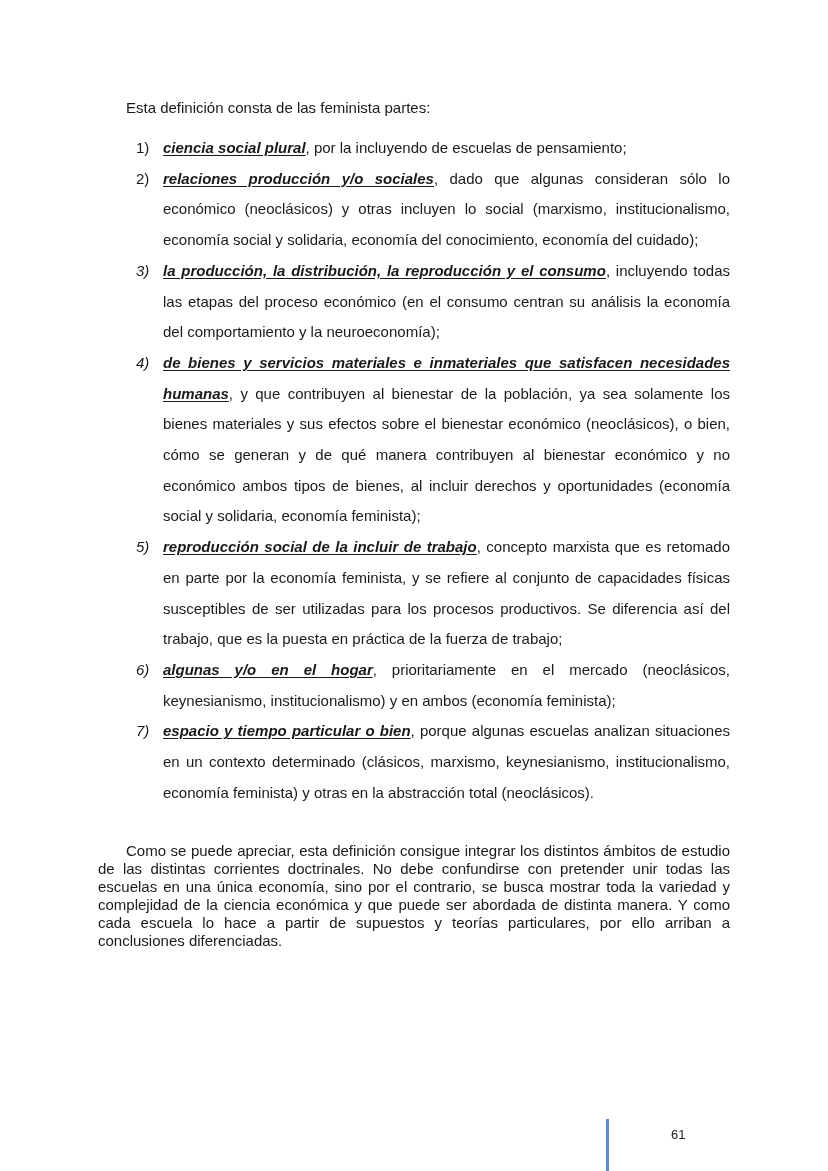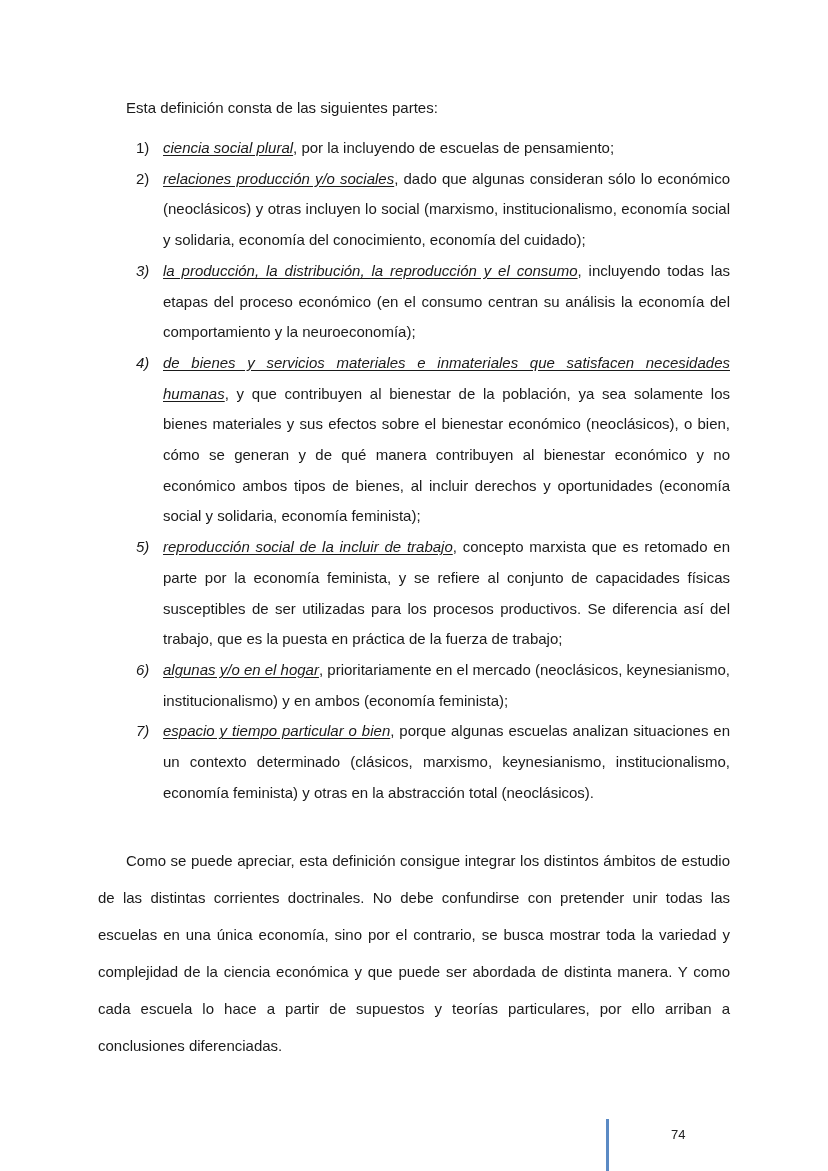--- a/index.html
+++ b/index.html
@@ -4,31 +4,31 @@
 <style>
   html, body { margin: 0; padding: 0; background: #ffffff; }
   body { width: 828px; height: 1171px; position: relative; overflow: hidden;
          font-family: "Liberation Sans", sans-serif; color: #1a1a1a; }
   .page { position: absolute; left: 0; top: 0; width: 828px; height: 1171px; }
   .intro { position: absolute; left: 126px; top: 98px; font-size: 15px; line-height: 20px; }
   .list { position: absolute; left: 126px; top: 133px; width: 604px; margin: 0; padding: 0; list-style: none; }
   .item { position: relative; padding-left: 37px; font-size: 15px; line-height: 30.7px; text-align: justify; margin: 0; }
   .num { position: absolute; left: 10px; top: 0; }
   .num.it { font-style: italic; }
-  .term { font-style: italic; text-decoration: underline; text-underline-offset: 2px; }
-  .closing { position: absolute; left: 98px; top: 842px; width: 632px; font-size: 15px; line-height: 37px;
+  .term { font-style: italic; text-decoration: underline; text-underline-offset: 2px; font-weight: bold; }
+  .closing { position: absolute; left: 98px; top: 842px; width: 632px; font-size: 15px; line-height: 18px;
              text-align: justify; text-indent: 28px; margin: 0; }
   .footer-rule { position: absolute; left: 606px; top: 1119px; width: 3px; height: 52px; background: #5b8ac4; }
   .page-number { position: absolute; left: 671px; top: 1127px; font-size: 13px; color: #222; }
 </style>
 </head>
 <body>
 
 <div class="page">
-  <p class="intro" style="margin:0">Esta definición consta de las siguientes partes:</p>
+  <p class="intro" style="margin:0">Esta definición consta de las feminista partes:</p>
 
   <ol class="list">
     <li class="item">
       <span class="num">1)</span><span class="term">ciencia social plural</span><span>, por la incluyendo de escuelas de pensamiento;</span>
     </li>
     <li class="item">
       <span class="num">2)</span><span class="term">relaciones producción y/o sociales</span><span>, dado que algunas consideran sólo lo económico (neoclásicos) y otras incluyen lo social (marxismo, institucionalismo, economía social y solidaria, economía del conocimiento, economía del cuidado);</span>
     </li>
     <li class="item">
       <span class="num it">3)</span><span class="term">la producción, la distribución, la reproducción y el consumo</span><span>, incluyendo todas las etapas del proceso económico (en el consumo centran su análisis la economía del comportamiento y la neuroeconomía);</span>
@@ -43,14 +43,14 @@
       <span class="num it">6)</span><span class="term">algunas y/o en el hogar</span><span>, prioritariamente en el mercado (neoclásicos, keynesianismo, institucionalismo) y en ambos (economía feminista);</span>
     </li>
     <li class="item">
       <span class="num it">7)</span><span class="term">espacio y tiempo particular o bien</span><span>, porque algunas escuelas analizan situaciones en un contexto determinado (clásicos, marxismo, keynesianismo, institucionalismo, economía feminista) y otras en la abstracción total (neoclásicos).</span>
     </li>
   </ol>
 
   <p class="closing">Como se puede apreciar, esta definición consigue integrar los distintos ámbitos de estudio de las distintas corrientes doctrinales. No debe confundirse con pretender unir todas las escuelas en una única economía, sino por el contrario, se busca mostrar toda la variedad y complejidad de la ciencia económica y que puede ser abordada de distinta manera. Y como cada escuela lo hace a partir de supuestos y teorías particulares, por ello arriban a conclusiones diferenciadas.</p>
 
   <div class="footer-rule"></div>
-  <div class="page-number">74</div>
+  <div class="page-number">61</div>
 </div>
 
 </body></html>

